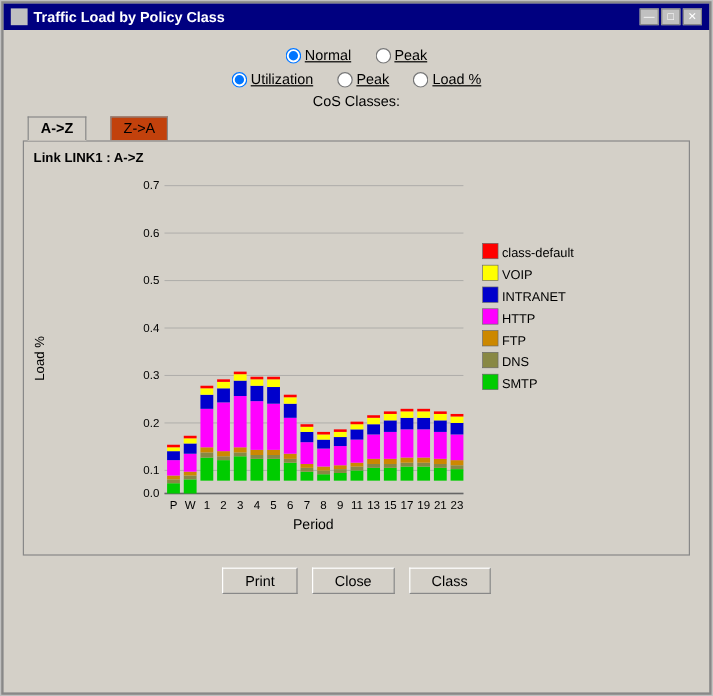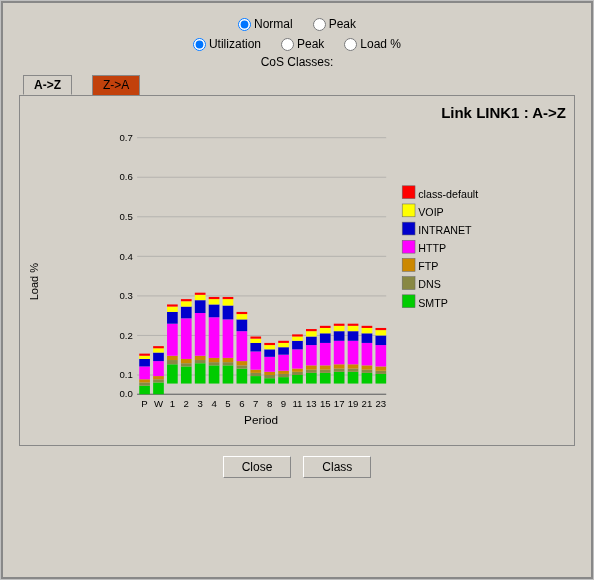--- a/index.html
+++ b/index.html
@@ -57,20 +57,21 @@
     }
     .content {
       padding: 8px 12px;
     }
     .controls-row {
       display: flex;
       align-items: center;
       justify-content: center;
       gap: 20px;
       margin: 6px 0 4px 0;
+      text-decoration: underline;
     }
     .radio-label {
       display: flex;
       align-items: center;
       gap: 3px;
       font-size: 12px;
     }
     .cos-row {
       display: flex;
       align-items: center;
@@ -106,22 +107,22 @@
       z-index: 1;
     }
     .chart-area {
       background: #d4d0c8;
       border: 1px solid #888;
       margin: 0 4px;
       padding: 8px;
       position: relative;
     }
     .chart-title {
-      text-align: right;
-      font-size: 15px;
+      text-align: left;
+      font-size: 11px;
       font-weight: bold;
       margin-bottom: 6px;
     }
     .chart-container {
       display: flex;
       position: relative;
     }
     .y-axis-label {
       font-size: 11px;
       writing-mode: vertical-rl;
@@ -152,20 +153,31 @@
     }
     input[type="radio"] {
       margin: 0;
     }
   </style>
 </head>
 <body>
 
 <div class="window">
 
+  <div class="titlebar">
+    <div class="titlebar-title">
+      <span class="titlebar-icon"></span>
+      <span>Traffic Load by Policy Class</span>
+    </div>
+    <div class="titlebar-buttons">
+      <div class="titlebar-btn">—</div>
+      <div class="titlebar-btn">□</div>
+      <div class="titlebar-btn">✕</div>
+    </div>
+  </div>
 
   <div class="content">
 
     <div class="controls-row">
       <label class="radio-label">
         <input type="radio" name="viewmode" checked="" style="">
         <span>Normal</span>
       </label>
       <label class="radio-label">
         <input type="radio" name="viewmode" style="">
@@ -441,17 +453,18 @@
             <rect x="280" y="140" width="12" height="12" fill="#888844" stroke="#666" stroke-width="0.5"></rect>
             <text x="295" y="151" font-size="10">DNS</text>
             <rect x="280" y="157" width="12" height="12" fill="#00cc00" stroke="#666" stroke-width="0.5"></rect>
             <text x="295" y="168" font-size="10">SMTP</text>
           </svg>
         </div>
       </div>
     </div>
 
     <div class="bottom-buttons">
+      <button class="btn">Print</button>
       <button class="btn">Close</button>
       <button class="btn">Class</button>
     </div>
   </div>
 </div>
 
 </body></html>

